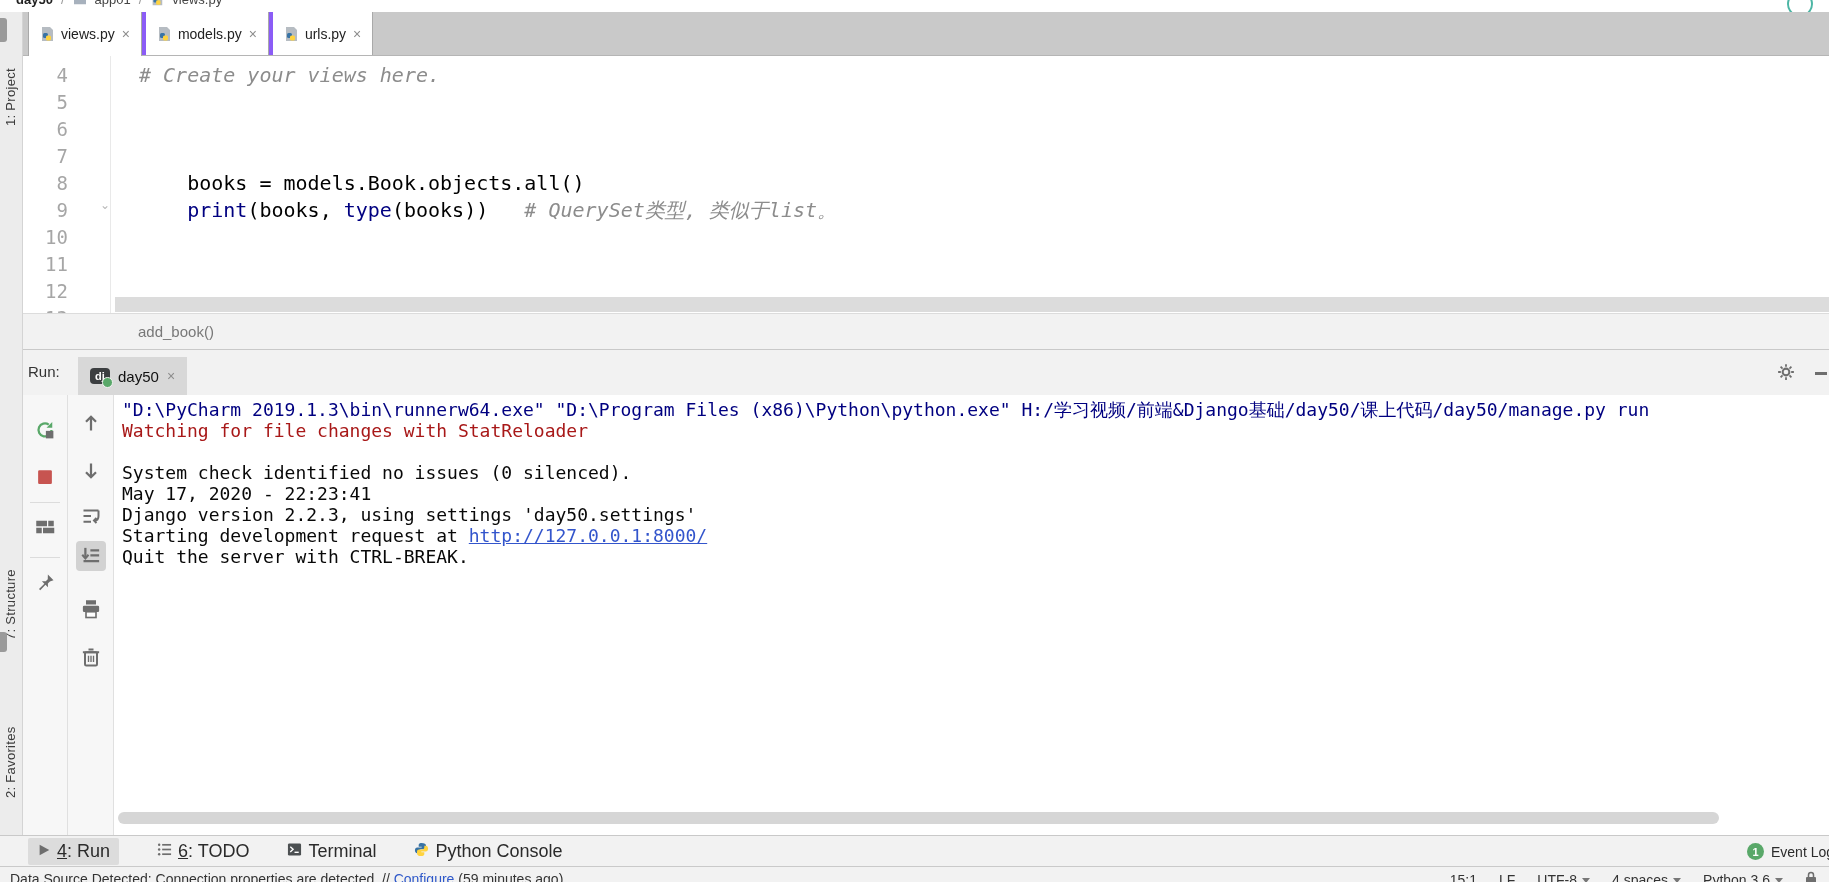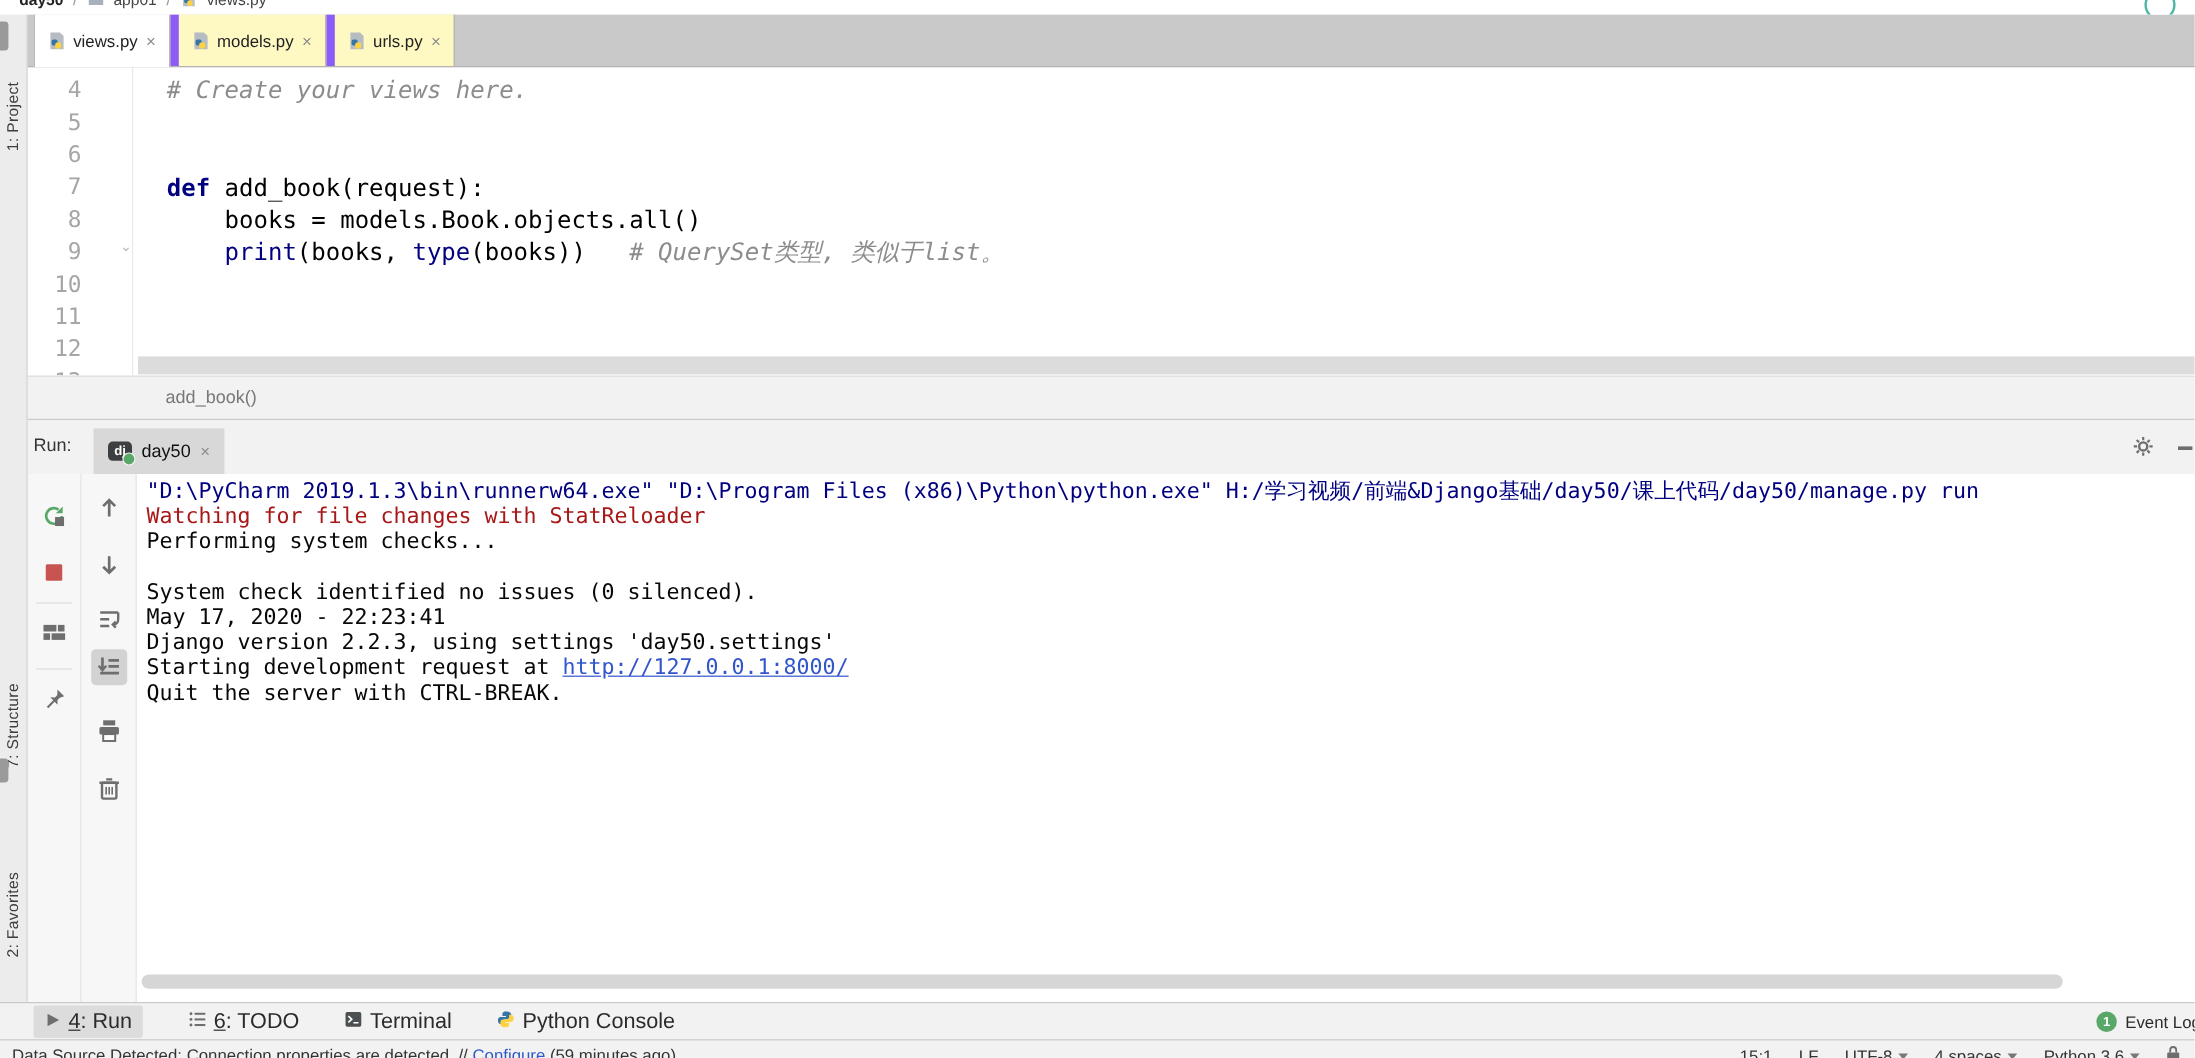--- a/index.html
+++ b/index.html
@@ -14,21 +14,21 @@
   .nav-inner svg{display:block;}
   .top-circle{position:absolute;right:16px;top:-9px;width:22px;height:22px;border:2px solid #4db6a5;border-radius:50%;background:#fff;}
 
   
   .stripe{position:absolute;left:0;top:12px;width:22px;height:870px;background:#ececec;border-right:1px solid #d4d4d4;z-index:4;}
   .stripe-label{position:absolute;left:3px;writing-mode:vertical-rl;transform:rotate(180deg);font-size:13px;color:#3c3c3c;white-space:nowrap;letter-spacing:.3px;}
   .stripe-mark{position:absolute;left:0;width:7px;border-radius:0 3px 3px 0;background:#9a9a9a;}
 
   
   .tabbar{position:absolute;left:22px;top:12px;right:0;height:43px;background:#c9c9c9;border-bottom:1px solid #b5b5b5;display:flex;align-items:stretch;z-index:3;}
-  .tab{display:flex;align-items:center;gap:6px;padding:0 10px;background:#fef9c3;border-right:1px solid #a9a9a9;border-left:7px solid #8b5cf6;font-size:14px;color:#222;cursor:default;}
+  .tab{display:flex;align-items:center;gap:6px;padding:0 10px;background:#ffffff;border-right:1px solid #a9a9a9;border-left:4px solid #8b5cf6;font-size:14px;color:#222;cursor:default;}
   .tab.first{margin-left:6px;border-left:1px solid #a9a9a9;}
   .tab.active{background:#ffffff;height:44px;}
   .tab .close{color:#8c8c8c;font-size:14px;line-height:1;padding:0 1px;}
   .tab svg{display:block;}
 
   
   .editor{position:absolute;left:22px;top:55px;right:0;height:258px;background:#fff;overflow:hidden;}
   .editor::before{content:"";position:absolute;left:88px;top:0;bottom:0;width:1px;background:#e9e9e9;}
   #editor-lines{padding-top:7px;}
   .code-line{display:flex;height:27px;line-height:27px;white-space:pre;}
@@ -160,21 +160,21 @@
     <span>urls.py</span>
     <span class="close">×</span>
   </div>
 </div>
 
 <div class="editor">
   <div id="editor-lines">
       <div class="code-line"><span class="gutter-num">4</span><span class="code-text"><span class="seg-com"># Create your views here.</span></span></div>
       <div class="code-line"><span class="gutter-num">5</span><span class="code-text"></span></div>
       <div class="code-line"><span class="gutter-num">6</span><span class="code-text"></span></div>
-      <div class="code-line"><span class="gutter-num">7</span><span class="code-text"><span class="seg-kw">def</span><span class="seg-pl"> add_book(request):</span></span></div>
+      <div class="code-line"><span class="gutter-num">7</span></div>
       <div class="code-line"><span class="gutter-num">8</span><span class="code-text"><span class="seg-pl">    books = models.Book.objects.all()</span></span></div>
       <div class="code-line"><span class="gutter-num">9</span><span class="code-text"><span class="seg-pl">    </span><span class="seg-bi">print</span><span class="seg-pl">(books, </span><span class="seg-bi">type</span><span class="seg-pl">(books))</span><span class="seg-pl">   </span><span class="seg-com"># QuerySet类型, 类似于list。</span></span></div>
       <div class="code-line"><span class="gutter-num">10</span><span class="code-text"></span></div>
       <div class="code-line"><span class="gutter-num">11</span><span class="code-text"></span></div>
       <div class="code-line"><span class="gutter-num">12</span><span class="code-text"></span></div>
       <div class="code-line"><span class="gutter-num">13</span><span class="code-text"></span></div>
     </div>
   <div class="fold-marker">⌄</div>
   <div class="scroll-block"></div>
 </div>
@@ -268,21 +268,20 @@
         <path d="M1.5 4.2h13M6 2h4" stroke="#6e6e6e" stroke-width="1.6"></path>
         <path d="M6 7v5M8 7v5M10 7v5" stroke="#6e6e6e" stroke-width="1.1"></path>
       </svg>
     </span>
 </div>
 
 <div class="console">
   <div id="console-lines">
       <div class="console-line"><span class="seg-cmd">"D:\PyCharm 2019.1.3\bin\runnerw64.exe" "D:\Program Files (x86)\Python\python.exe" H:/学习视频/前端&amp;Django基础/day50/课上代码/day50/manage.py run</span></div>
       <div class="console-line"><span class="seg-err">Watching for file changes with StatReloader</span></div>
-      <div class="console-line"><span class="seg-std">Performing system checks...</span></div>
       <div class="console-line"></div>
       <div class="console-line"><span class="seg-std">System check identified no issues (0 silenced).</span></div>
       <div class="console-line"><span class="seg-std">May 17, 2020 - 22:23:41</span></div>
       <div class="console-line"><span class="seg-std">Django version 2.2.3, using settings 'day50.settings'</span></div>
       <div class="console-line"><span class="seg-std">Starting development request at </span><span class="seg-link">http://127.0.0.1:8000/</span></div>
       <div class="console-line"><span class="seg-std">Quit the server with CTRL-BREAK.</span></div>
     </div>
   <div class="h-scroll"></div>
 </div>
 

